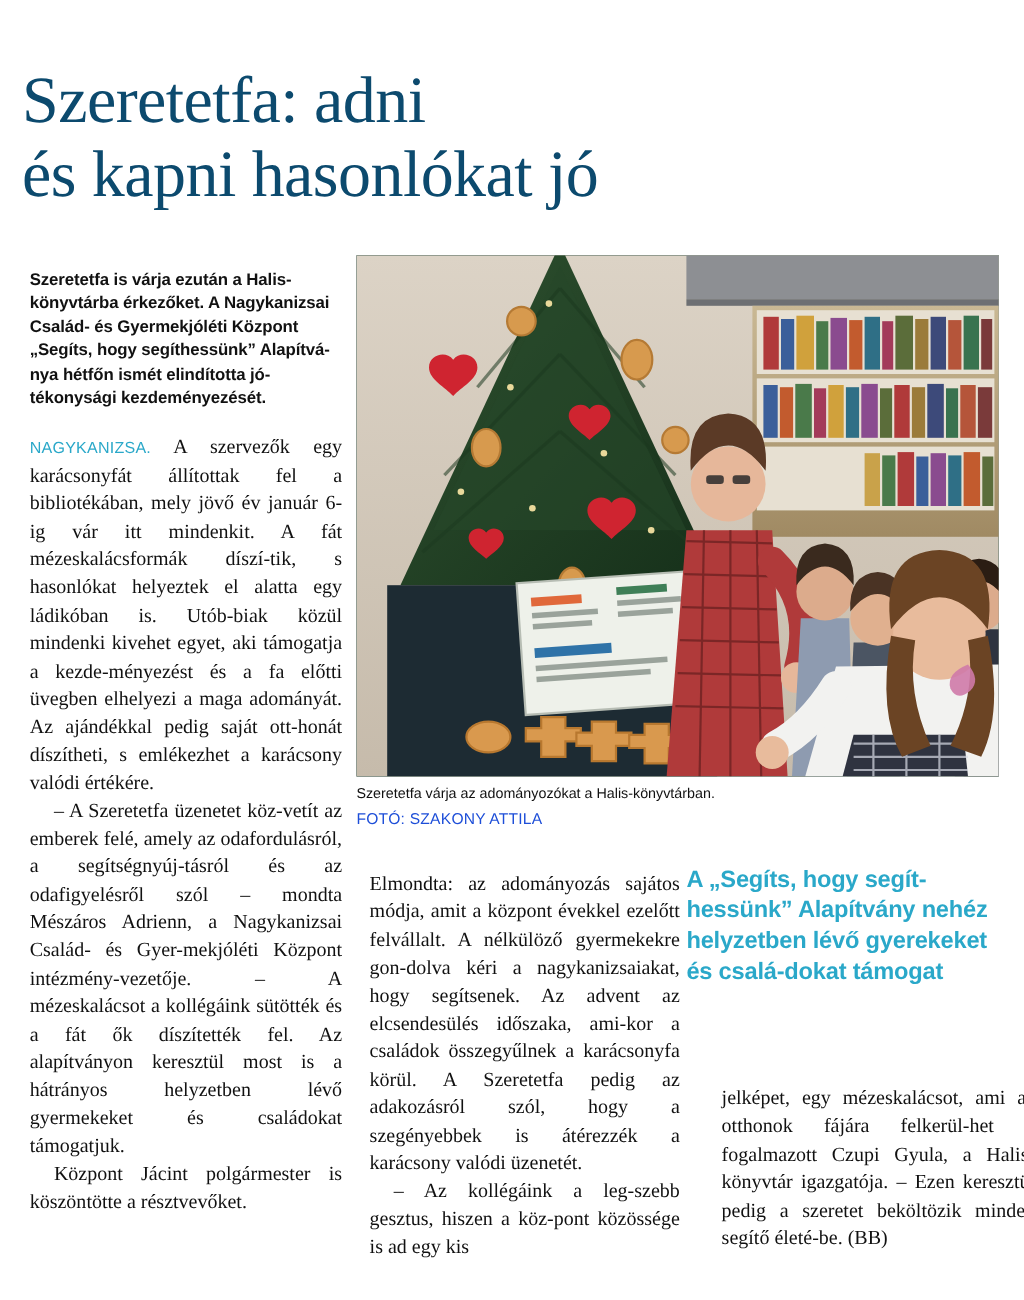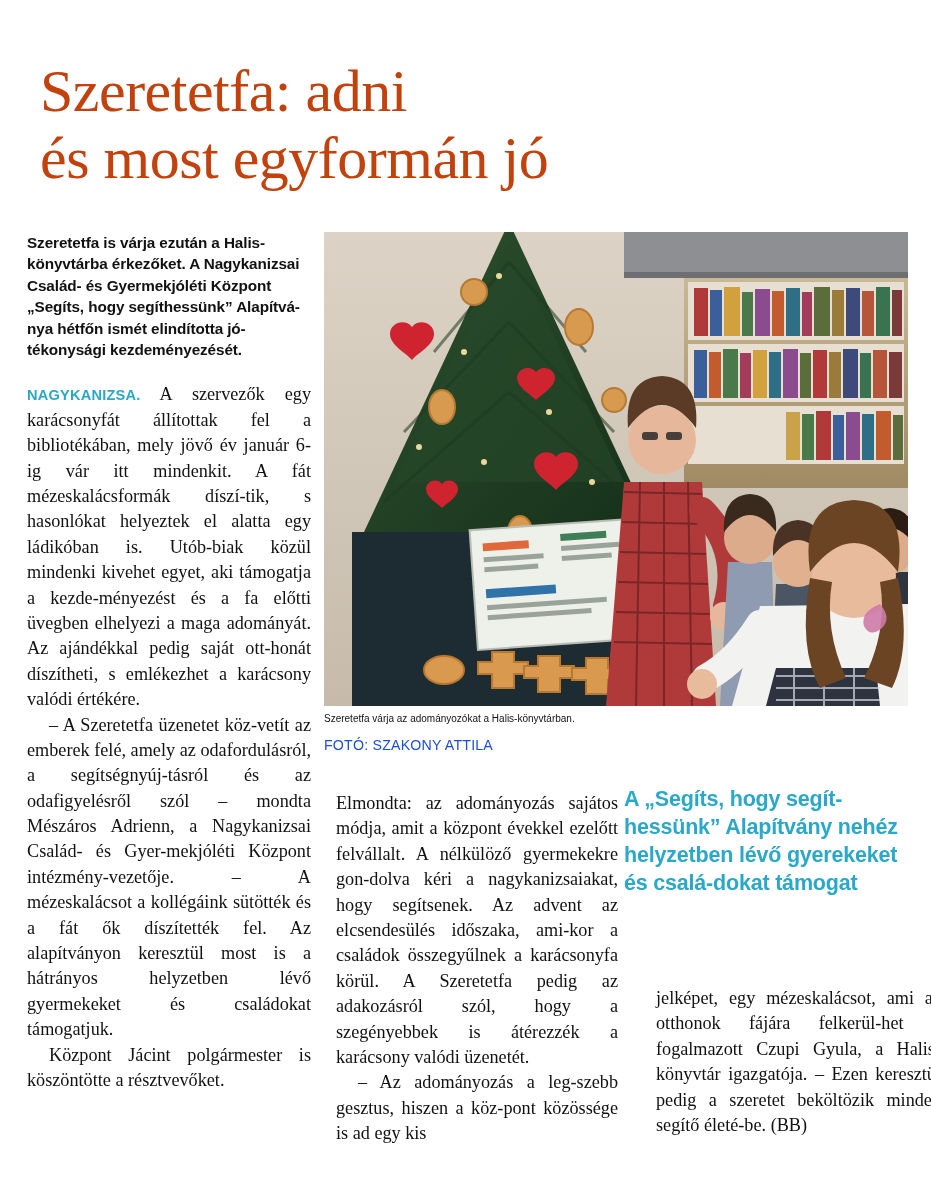--- a/index.html
+++ b/index.html
@@ -18,38 +18,38 @@
   .page {
     position: absolute;
     left: 0; top: 0;
     width: 931px;
     height: 1182px;
   }
 
   
   .headline {
     position: absolute;
-    left: 40px;
+    left: 20px;
     top: 18px;
     width: 880px;
     font-family: "Liberation Serif", serif;
     font-size: 60px;
     line-height: 1.12;
     letter-spacing: -0.5px;
-    color: #c2410c;
+    color: #0c4a6e;
     font-weight: 400;
   }
   .headline .l1 { display: block; }
   .headline .l2 { display: block; }
 
   
   .col-left {
     position: absolute;
     left: 27px;
-    top: 232px;
+    top: 244px;
     width: 284px;
   }
   .lead {
     font-family: "Liberation Sans", sans-serif;
     font-weight: bold;
     font-size: 15.3px;
     line-height: 1.40;
     color: #111111;
     margin: 0 0 22px 0;
     letter-spacing: -0.1px;
@@ -65,21 +65,21 @@
   }
   .body-text p {
     margin: 0;
     text-indent: 0;
   }
   .body-text p + p {
     text-indent: 22px;
   }
   .dateline {
     font-family: "Liberation Sans", sans-serif;
-    font-weight: bold;
+    font-weight: normal;
     font-size: 14.6px;
     color: #2aa8c9;
     letter-spacing: 0.2px;
   }
 
   
   .photo {
     position: absolute;
     left: 324px;
     top: 232px;
@@ -89,21 +89,21 @@
     background: #2f4a3c;
   }
   .photo svg { display: block; }
 
   .caption {
     position: absolute;
     left: 324px;
     top: 712px;
     width: 584px;
     font-family: "Liberation Sans", sans-serif;
-    font-size: 10px;
+    font-size: 13px;
     line-height: 1.42;
     color: #111111;
   }
   .credit {
     position: absolute;
     left: 324px;
     top: 737px;
     width: 584px;
     font-family: "Liberation Sans", sans-serif;
     font-size: 14.2px;
@@ -139,21 +139,21 @@
     width: 285px;
   }
 </style>
 </head>
 <body>
 
 <div class="page">
 
   <h1 class="headline">
     <span class="l1">Szeretetfa: adni</span>
-    <span class="l2">és most egyformán jó</span>
+    <span class="l2">és kapni hasonlókat jó</span>
   </h1>
 
   <div class="col-left">
     <p class="lead">Szeretetfa is várja ezután a Halis-könyvtárba érkezőket. A Nagykanizsai Család- és Gyermekjóléti Központ „Segíts, hogy segíthessünk” Alapítvá-nya hétfőn ismét elindította jó-tékonysági kezdeményezését.</p>
     <div class="body-text">
       <p><span class="dateline">NAGYKANIZSA.</span><span> A szervezők egy karácsonyfát állítottak fel a bibliotékában, mely jövő év január 6-ig vár itt mindenkit. A fát mézeskalácsformák díszí-tik, s hasonlókat helyeztek el alatta egy ládikóban is. Utób-biak közül mindenki kivehet egyet, aki támogatja a kezde-ményezést és a fa előtti üvegben elhelyezi a maga adományát. Az ajándékkal pedig saját ott-honát díszítheti, s emlékezhet a karácsony valódi értékére.</span></p>
       <p>– A Szeretetfa üzenetet köz-vetít az emberek felé, amely az odafordulásról, a segítségnyúj-tásról és az odafigyelésről szól – mondta Mészáros Adrienn, a Nagykanizsai Család- és Gyer-mekjóléti Központ intézmény-vezetője. – A mézeskalácsot a kollégáink sütötték és a fát ők díszítették fel. Az alapítványon keresztül most is a hátrányos helyzetben lévő gyermekeket és családokat támogatjuk.</p>
       <p>Központ Jácint polgármester is köszöntötte a résztvevőket.</p>
     </div>
   </div>
@@ -351,21 +351,21 @@
       </g>
     </svg>
   </div>
 
   <div class="caption">Szeretetfa várja az adományozókat a Halis-könyvtárban.</div>
   <div class="credit">FOTÓ: SZAKONY ATTILA</div>
 
   <div class="col-mid">
     <div class="body-text">
       <p>Elmondta: az adományozás sajátos módja, amit a központ évekkel ezelőtt felvállalt. A nélkülöző gyermekekre gon-dolva kéri a nagykanizsaiakat, hogy segítsenek. Az advent az elcsendesülés időszaka, ami-kor a családok összegyűlnek a karácsonyfa körül. A Szeretetfa pedig az adakozásról szól, hogy a szegényebbek is átérezzék a karácsony valódi üzenetét.</p>
-      <p>– Az adományozás a leg-szebb gesztus, hiszen a köz-pont közössége is ad egy kis</p>
+      <p>– Az kollégáink a leg-szebb gesztus, hiszen a köz-pont közössége is ad egy kis</p>
     </div>
   </div>
 
   <div class="col-right-pull">A „Segíts, hogy segít-hessünk” Alapítvány nehéz helyzetben lévő gyerekeket és csalá-dokat támogat</div>
   <div class="col-right">
     <div class="body-text">
       <p>jelképet, egy mézeskalácsot, ami az otthonok fájára felkerül-het – fogalmazott Czupi Gyula, a Halis-könyvtár igazgatója. – Ezen keresztül pedig a szeretet beköltözik minden segítő életé-be. (BB)</p>
     </div>
   </div>
 

